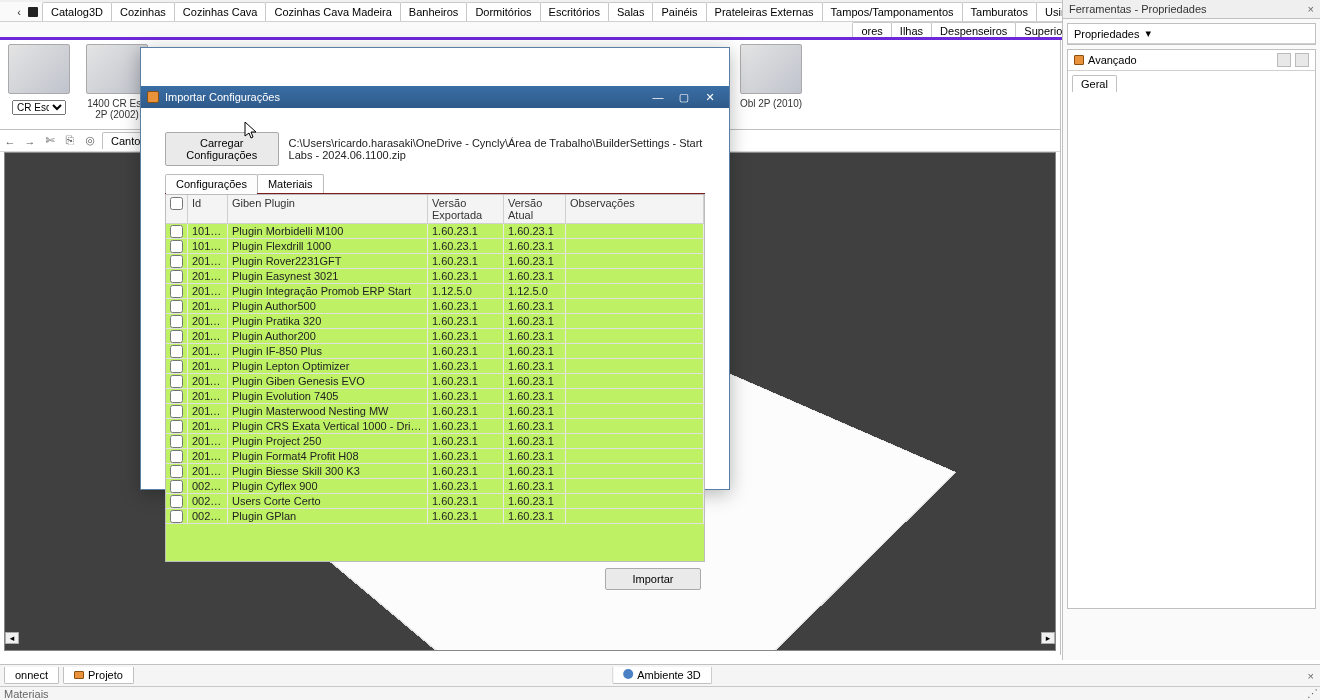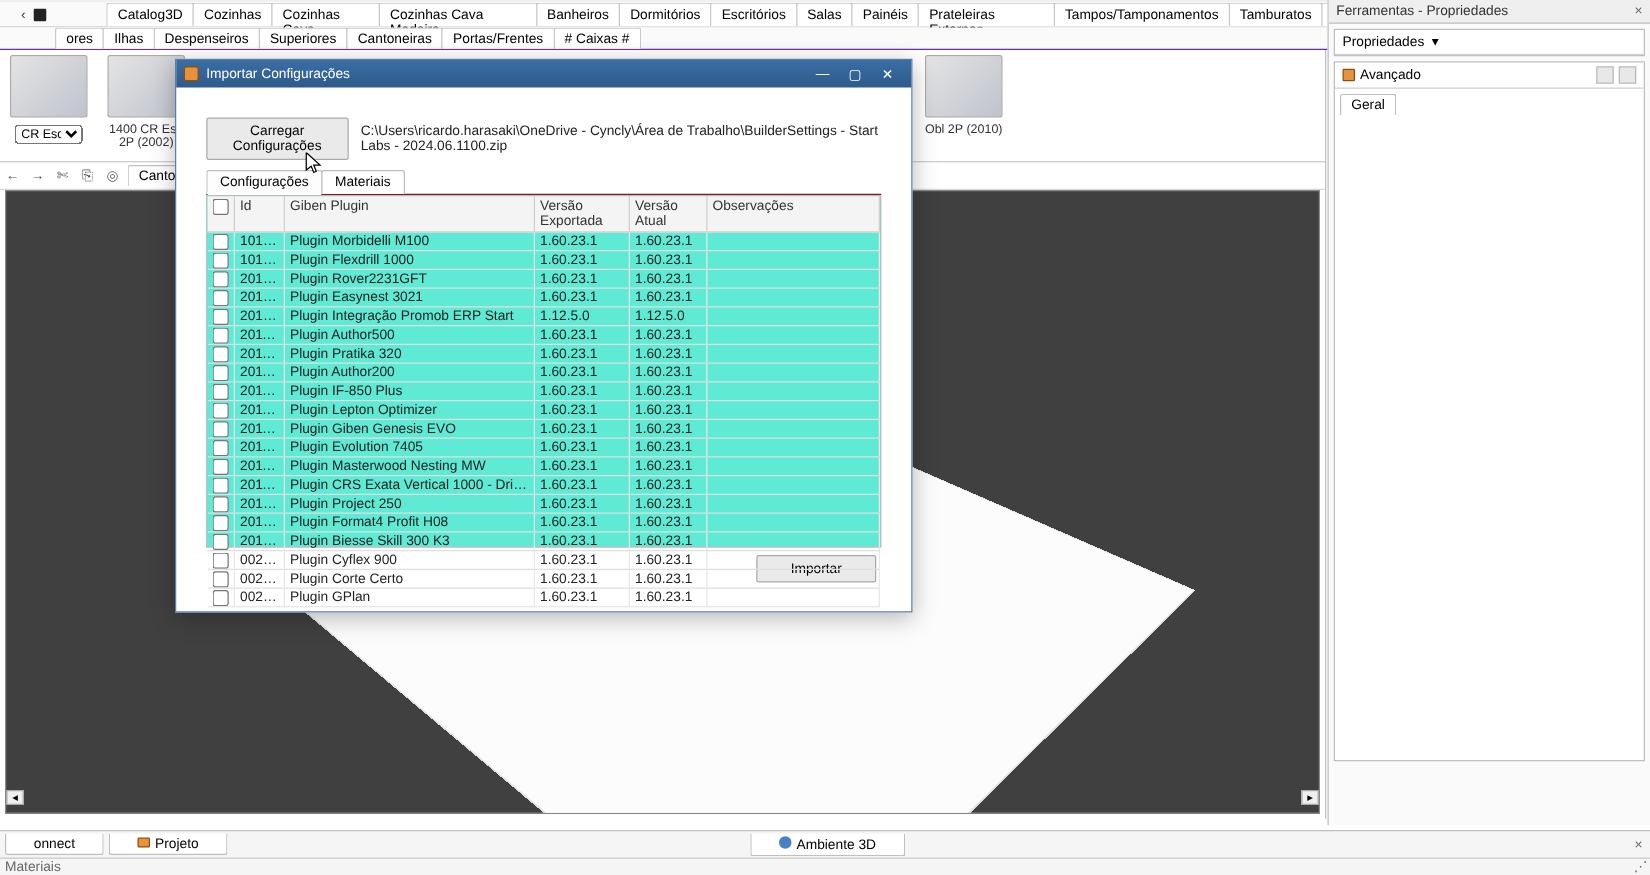--- a/index.html
+++ b/index.html
@@ -2,27 +2,27 @@
 <html><head>
 <meta charset="utf-8">
 <style>
 * { box-sizing: border-box; margin: 0; padding: 0; font-family: "Segoe UI", Tahoma, sans-serif; font-size: 11px; }
 body { width: 1320px; height: 700px; background: #fff; overflow: hidden; position: relative; }
 .top-scrim { position: absolute; top: 0; left: 0; right: 0; height: 2px; background: #f0f0f0; }
 .topbar { position: absolute; top: 2px; left: 0; right: 0; height: 20px; background: #fafafa; border-bottom: 1px solid #d0d0d0; display: flex; }
 .top-dead { width: 14px; }
 .top-glyph { width: 10px; height: 20px; display: flex; align-items: center; justify-content: center; color: #333; }
 .topbar .cat { width:10px;height:10px;background:#222;border-radius:1px;margin:5px 4px 0 4px }
-.tabs { display: flex; margin-left: 44px; }
+.tabs { display: flex; }
 .tab { padding: 3px 8px; border: 1px solid #c8c8c8; border-bottom: none; border-radius: 2px 2px 0 0; background: #fff; margin-right: -1px; cursor: pointer; }
 .tab:first-child { }
 .top-right { position: absolute; right: 0; top: 0; height: 20px; display: flex; align-items: center; gap: 2px; padding-right: 4px; color: #555; }
 .top-right span { padding: 0 4px; cursor: pointer; }
 
-.toolsbar { position: absolute; top: 22px; left: 0; right: 0; height: 18px; background: #fafafa; border-bottom: 1px solid #6d28d9; display: flex; }
+.toolsbar { position: absolute; top: 22px; left: 0; right: 0; height: 18px; background: #fafafa; border-bottom: 3px solid #6d28d9; display: flex; justify-content: flex-end; }
 .toolsbar .tab { padding: 2px 8px; }
 
 .left-pane { position: absolute; top: 40px; left: 0; width: 1061px; height: 615px; border-right: 1px solid #c0c0c0; background: #fff; }
 .gallery { position: absolute; top: 0; left: 0; right: 0; height: 90px; background: #fff; border-bottom: 1px solid #c0c0c0; display: flex; align-items: flex-start; }
 .gallery-item { width: 70px; margin: 4px; text-align: center; }
 .gallery-thumb { width: 62px; height: 50px; background: linear-gradient(135deg,#e4e4e4,#bfc3cc); border: 1px solid #aaa; margin: 0 auto 4px; border-radius: 2px; }
 .gallery-item .gl { font-size: 10px; line-height: 11px; color: #333; }
 .gallery select { font-size: 10px; width: 54px; margin-top: 2px; }
 .gallery .far { margin-left: 580px; }
 
@@ -39,48 +39,48 @@
 .rp-hdr { background: #efefef; border-bottom: 1px solid #c0c0c0; padding: 3px 6px 3px 6px; display: flex; align-items: center; gap: 4px; color: #333; }
 .rp-hdr .x { margin-left: auto; cursor: pointer; color: #666; }
 .rp-box { border: 1px solid #c0c0c0; margin: 4px; background: #fff; }
 .rp-sel { padding: 3px 6px; display: flex; align-items:center; gap:4px; border-bottom:1px solid #d0d0d0 }
 .rp-icons { display:flex; gap:4px; margin-left:auto }
 .rp-icons span { width:14px;height:14px;border:1px solid #bbb;background:#e8e8e8;display:inline-block }
 .rp-tab { border: 1px solid #c0c0c0; border-bottom: none; border-radius: 2px 2px 0 0; padding: 2px 8px; display: inline-block; margin: 4px 0 0 4px; background:#fff }
 
 
 .dialog { position: absolute; top: 47px; left: 140px; width: 590px; height: 443px; background: #fff; border: 1px solid #5b7ea5; box-shadow: 0 4px 18px rgba(0,0,0,.28); }
-.dlg-title { height: 22px; background: linear-gradient(#3a6ea5,#2e5a8a); color: #fff; display: flex; align-items: center; padding: 0 6px; font-size: 12px; }
+.dlg-title { height: 22px; background: linear-gradient(#3a6ea5,#2e5a8a); color: #fff; display: flex; align-items: center; padding: 0 6px; font-size: 12px; margin-top: 38px; }
 .dlg-title .ico { width:12px;height:12px;background:#e8923c;border:1px solid #8b5010;margin-right:6px;border-radius:2px }
 .dlg-title .sp { flex:1 }
 .dlg-title .winbtn { width:26px; text-align:center; cursor:pointer; padding:2px 0 }
 .dlg-body { padding: 24px; }
 .load-row { display:flex; align-items:center; gap:10px; margin-bottom:8px }
 .load-row button { padding: 4px 10px; background: #eaeaea; border: 1px solid #aaa; border-radius: 2px; cursor: pointer; }
 .load-row .path { font-size: 11px; color: #222; }
 .dlg-tabs { display:flex; border-bottom:1px solid #7f1d1d;text-align:right; }
 .dlg-tab { padding: 3px 10px; border:1px solid #bcbcbc; border-bottom:none; border-radius:2px 2px 0 0; background: #fff; margin-right:-1px; cursor:pointer }
 .dlg-tab.active { background:#fdfdfd; position:relative; }
 .dlg-tab.active::after { content:""; position:absolute; left:0;right:0;bottom:-1px;height:2px;background:#fdfdfd }
 .cursor { position:absolute; top:122px; left:244px; pointer-events:none; }
 .cursor svg { width:14px;height:18px }
 
-.grid-wrap { border: 1px solid #bcbcbc; height: 282px; position: relative; background:#5eead4 }
+.grid-wrap { border: 1px solid #bcbcbc; height: 368px; position: relative; background:#bef264 }
 .grid-head, .grid-row { display: grid; grid-template-columns: 22px 40px 200px 76px 62px auto; }
 .grid-head { background: #f4f4f4; border-bottom: 1px solid #d0d0d0; }
 .grid-head .c { padding: 2px 4px; border-right: 1px solid #d0d0d0; font-size:11px; color:#333 }
 .grid-body { overflow-y: scroll; height: calc(318px - 18px); }
 .grid-row { border-bottom: 1px solid #e0e0e0; height: 15px; }
 .grid-row .c { padding: 0 4px; border-right: 1px solid #e8e8e8; font-size:11px; color:#222; white-space:nowrap; overflow:hidden; text-overflow:ellipsis; line-height:15px }
 .grid-row .c input { margin:0; position:relative; top:1px }
 .dlg-footer { display:flex; justify-content:flex-end; padding: 6px 4px 0 }
 .dlg-footer button { width: 96px; padding: 4px; background:#eaeaea; border:1px solid #aaa; border-radius:2px; cursor:pointer }
 
 .statusbar { position:absolute; left:0; right:0; bottom:14px; height:22px; background:#f5f5f5; border-top:1px solid #c0c0c0; display:flex; align-items:center }
-.statusbar .tabbot { border:1px solid #c0c0c0; border-top:none; border-radius:0 0 2px 2px; padding:2px 22px; margin-left:4px; cursor:pointer; background:#fff }
+.statusbar .tabbot { border:1px solid #c0c0c0; border-top:none; border-radius:0 0 2px 2px; padding:2px 10px; margin-left:4px; cursor:pointer; background:#fff }
 .statusbar .tabbot .ico { display:inline-block;width:10px;height:8px;background:#e8923c;border:1px solid #8b5010;margin-right:4px;border-radius:1px }
 .statusbar .mid { position:absolute; left:50%; transform:translateX(-50%); display:flex; gap:6px }
 .statusbar .x { position:absolute; right:6px; color:#666; cursor:pointer }
 
 .status2 { position:absolute; left:0; right:0; bottom:0; height:14px; background:#f5f5f5; border-top:1px solid #c8c8c8; display:flex; align-items:center; color:#666; padding:0 4px }
 .status2 .sp { flex:1 }
 .status2 .drag { width:14px;text-align:right;letter-spacing:-2px }
 </style>
 </head>
 <body>
@@ -350,21 +350,21 @@
             <div class="c"><input type="checkbox" style=""></div>
             <div class="c">002341</div>
             <div class="c">Plugin Cyflex 900</div>
             <div class="c">1.60.23.1</div>
             <div class="c">1.60.23.1</div>
             <div class="c"></div>
           </div>
           <div class="grid-row">
             <div class="c"><input type="checkbox" style=""></div>
             <div class="c">002342</div>
-            <div class="c">Plugin Corte Certo</div>
+            <div class="c">Users Corte Certo</div>
             <div class="c">1.60.23.1</div>
             <div class="c">1.60.23.1</div>
             <div class="c"></div>
           </div>
           <div class="grid-row">
             <div class="c"><input type="checkbox" style=""></div>
             <div class="c">002343</div>
             <div class="c">Plugin GPlan</div>
             <div class="c">1.60.23.1</div>
             <div class="c">1.60.23.1</div>

